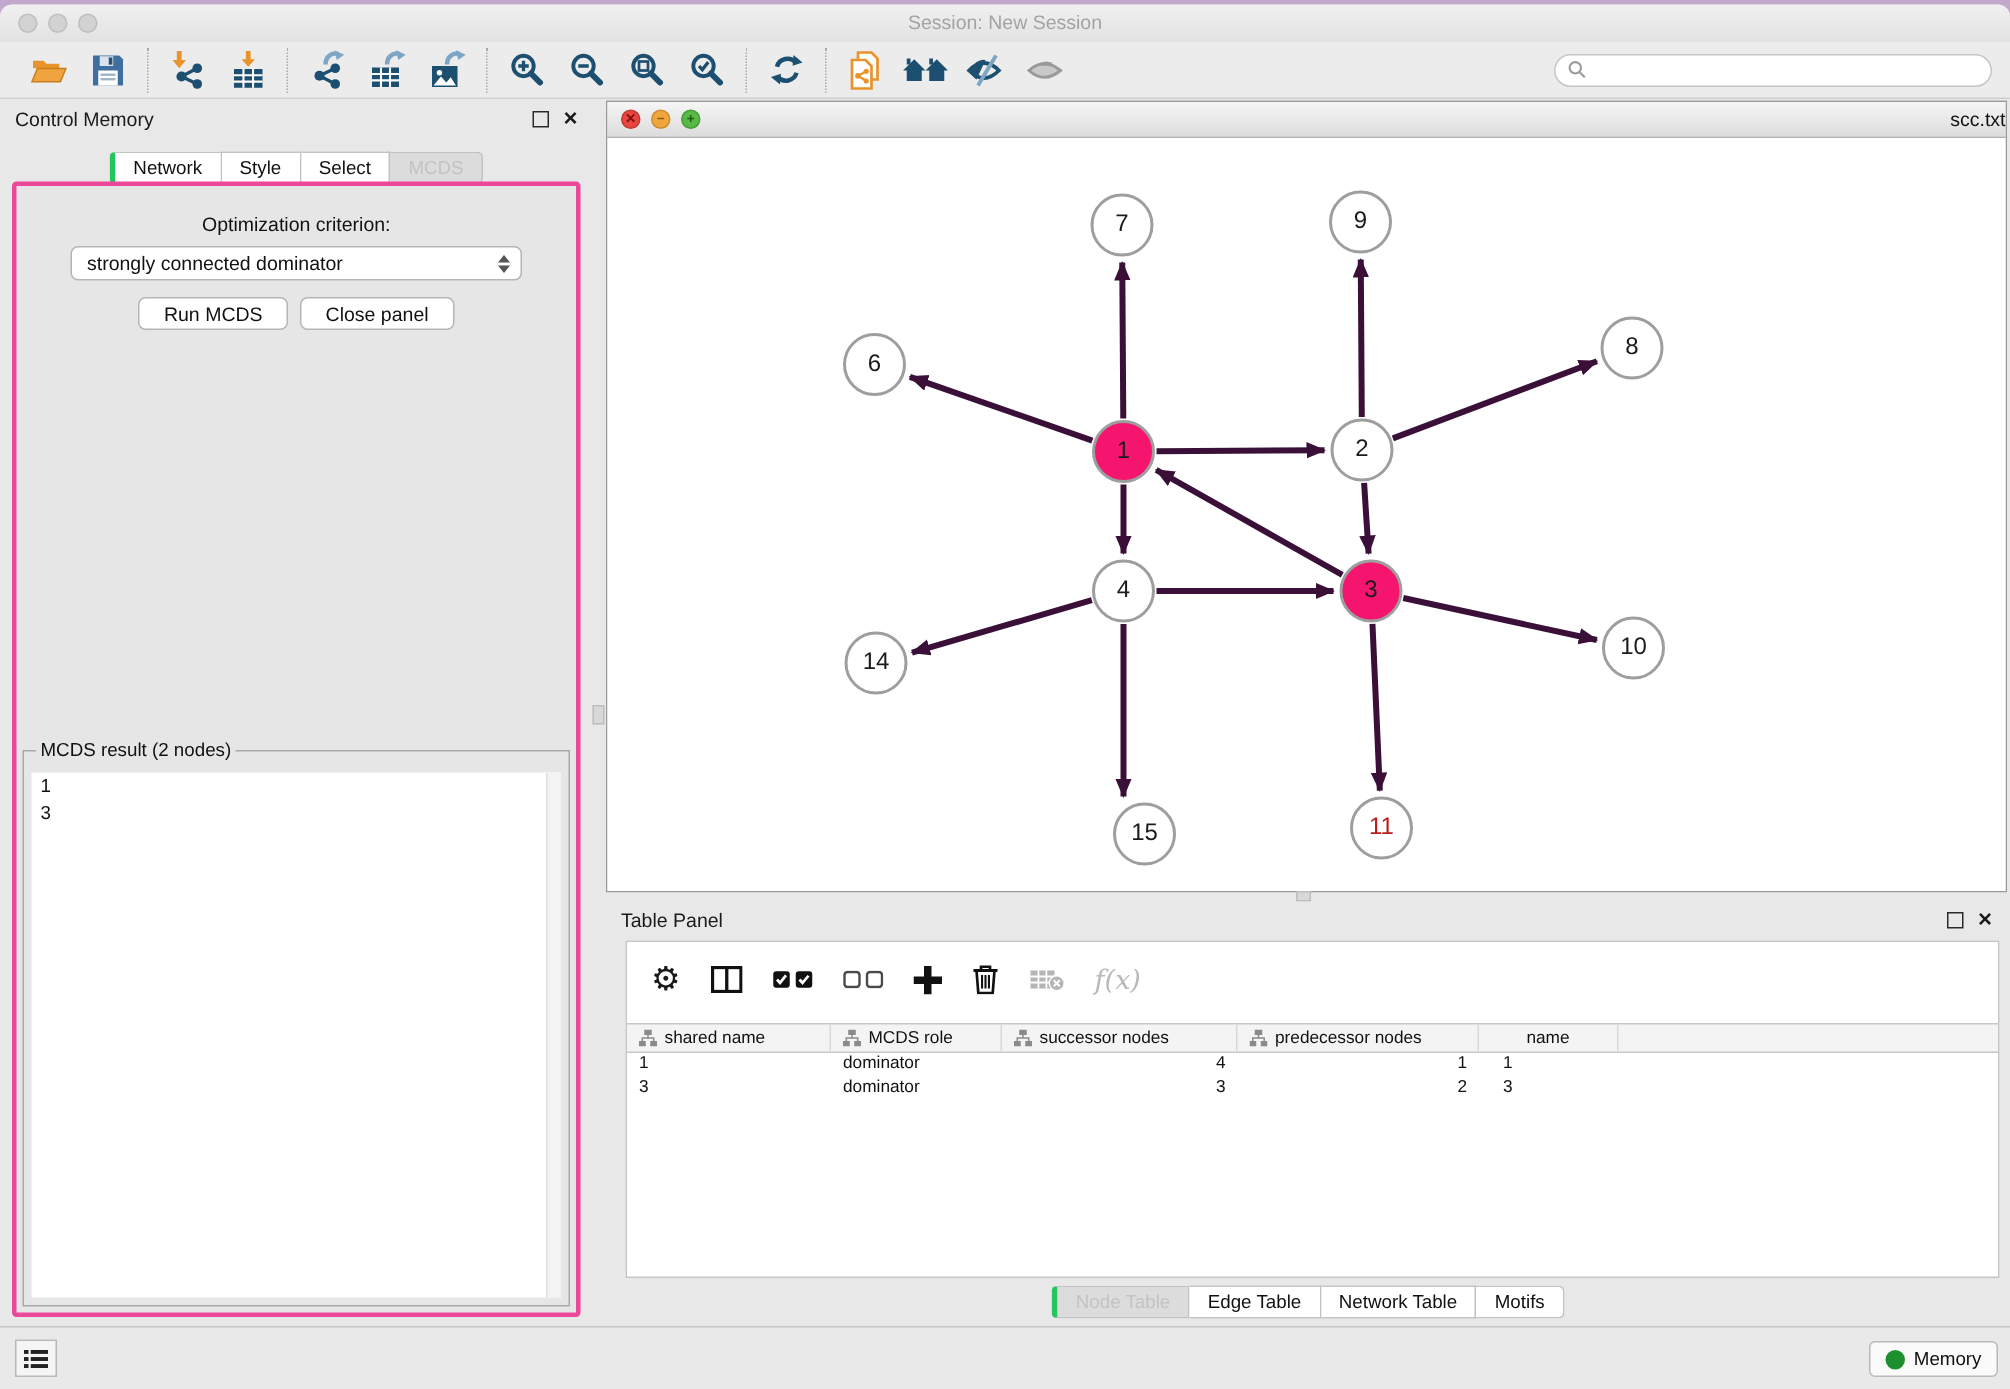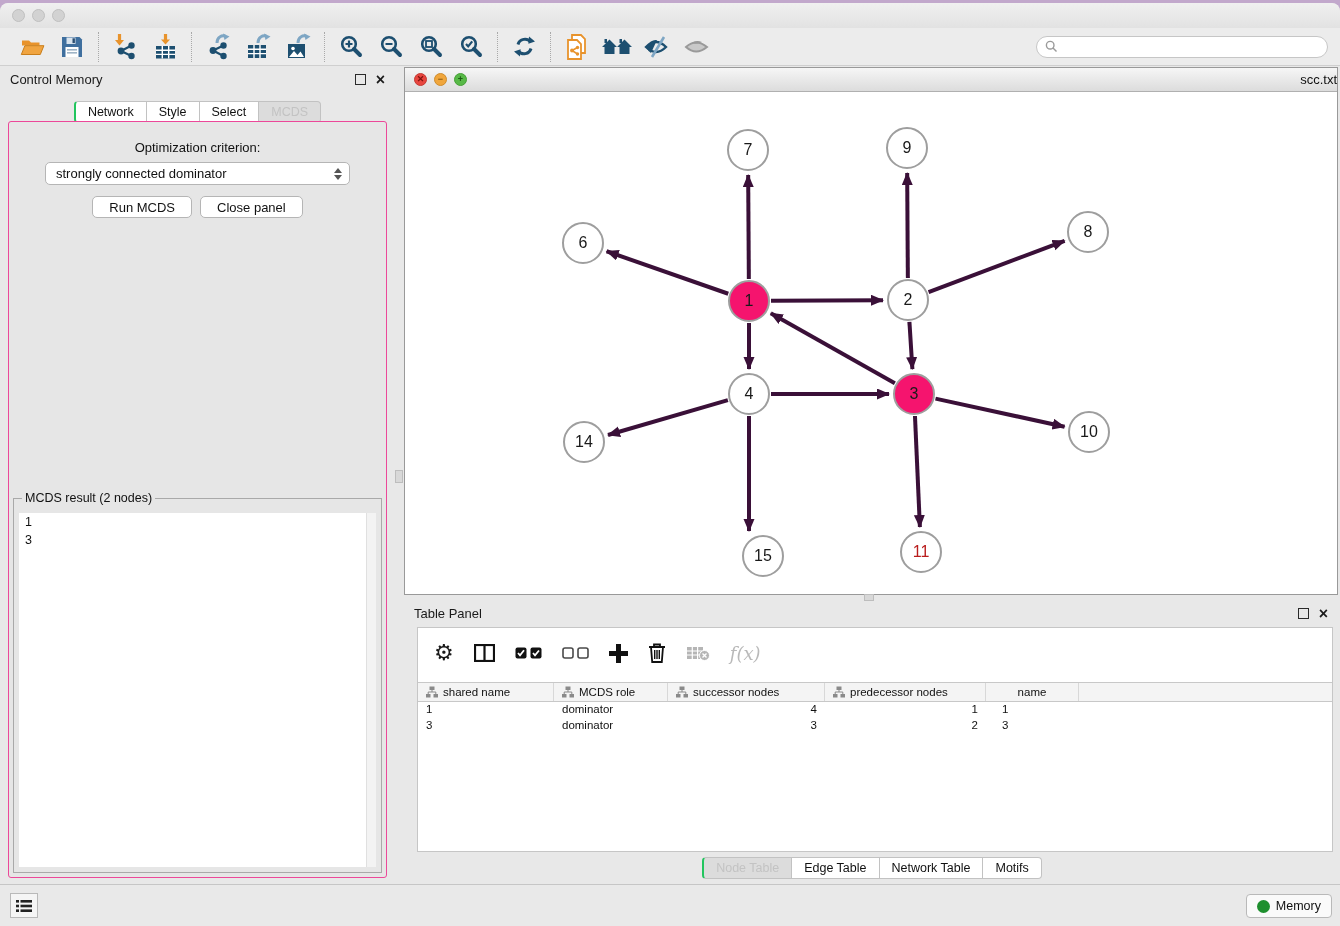--- a/index.html
+++ b/index.html
@@ -25,24 +25,24 @@
 
   
   .control-panel { position:absolute; left:0; top:0; width:395px; bottom:0; background:#e8e8e8; }
   .cp-header { position:absolute; top:0; left:0; right:0; height:26px; display:flex; align-items:center; padding:0 10px; }
   .panel-title { font-size:13px; color:#1a1a1a; }
   .panel-header-icons { margin-left:auto; display:flex; align-items:center; gap:10px; }
   .float-icon { width:11px; height:11px; border:1.5px solid #2a2a2a; background:transparent; }
   .close-icon { font-size:16px; font-weight:bold; color:#1a1a1a; line-height:11px; }
   .tabs-row { position:absolute; top:35px; left:0; right:0; display:flex; justify-content:center; }
   .tab { font-size:12.5px; padding:3px 12px; background:#fff; border:1px solid #c2c2c2; border-left:none; color:#111; }
-  .tab:first-child { border-left:2px solid #22c55e; border-radius:4px 0 0 4px; }
+  .tab:first-child { border-left:4px solid #22c55e; border-radius:4px 0 0 4px; }
   .tab:last-child { border-radius:0 4px 4px 0; }
   .tab.selected { background:#dcdcdc; color:#c3c3c3; }
-  .cp-body { position:absolute; left:8px; right:8px; top:55px; bottom:6px; background:#e6e6e6; border:1px solid #ec4899; border-radius:3px; }
+  .cp-body { position:absolute; left:8px; right:8px; top:55px; bottom:6px; background:#e6e6e6; border:3px solid #ec4899; border-radius:3px; }
   .opt-label { position:absolute; top:18px; left:0; right:0; text-align:center; font-size:13px; color:#111; }
   .combo { position:absolute; left:36px; right:36px; top:40px; height:23px; background:#fff; border:1px solid #b5b5b5; border-radius:5px; display:flex; align-items:center; padding:0 4px 0 10px; font-size:13px; color:#111; }
   .combo-stepper { margin-left:auto; width:14px; display:flex; flex-direction:column; align-items:center; gap:2px; }
   .arr-up { width:0; height:0; border-left:4px solid transparent; border-right:4px solid transparent; border-bottom:5px solid #555; }
   .arr-down { width:0; height:0; border-left:4px solid transparent; border-right:4px solid transparent; border-top:5px solid #555; }
   .btn-row { position:absolute; top:74px; left:0; right:0; display:flex; justify-content:center; gap:8px; }
   .mac-btn { background:#fff; border:1px solid #b5b5b5; border-radius:5px; height:22px; padding:0 16px; font-size:13px; color:#111; display:flex; align-items:center; }
   .result-group { position:absolute; left:4px; right:4px; top:376px; bottom:4px; border:1px solid #a9a9a9; }
   .result-legend { position:absolute; top:-8px; left:8px; background:#e6e6e6; font-size:12.5px; color:#111; padding:0 3px; }
   .result-area { position:absolute; left:5px; right:5px; top:14px; bottom:5px; background:#fff; }
@@ -97,20 +97,21 @@
 <body>
 
 <div class="window">
 
   <div class="titlebar">
     <div class="tl-dots">
       <div class="tl-dot"></div>
       <div class="tl-dot"></div>
       <div class="tl-dot"></div>
     </div>
+    <div class="win-title">Session: New Session</div>
   </div>
 
   <div class="toolbar">
     <div class="tb-btn">
       <svg width="27" height="26" viewBox="0 0 26 26">
           <path d="M2.5 6.5h7l2 2h8.5v3H2.5z" fill="#e8932c"></path>
           <path d="M1.8 20.5l3.6-8.8h19l-3.6 8.8z" fill="#f0a440" stroke="#c97e1b" stroke-width="1"></path>
         </svg>
     </div>
     <div class="tb-btn">

